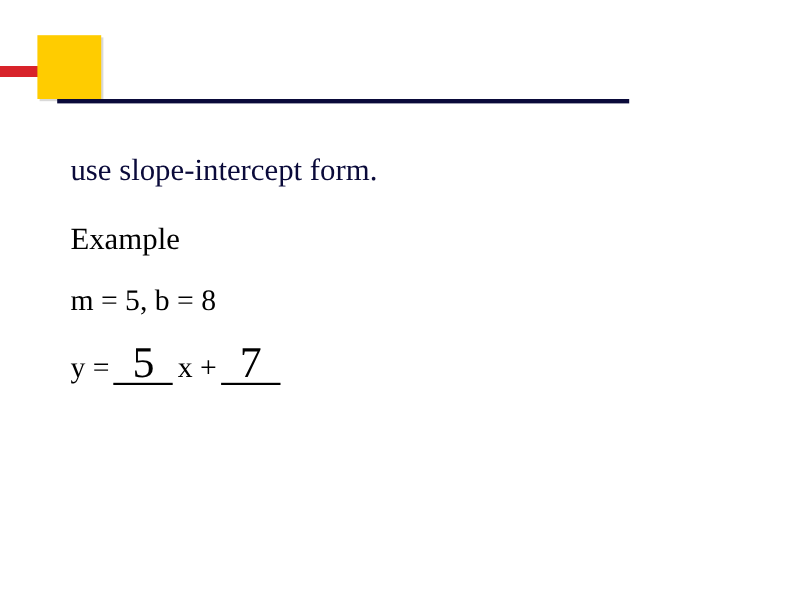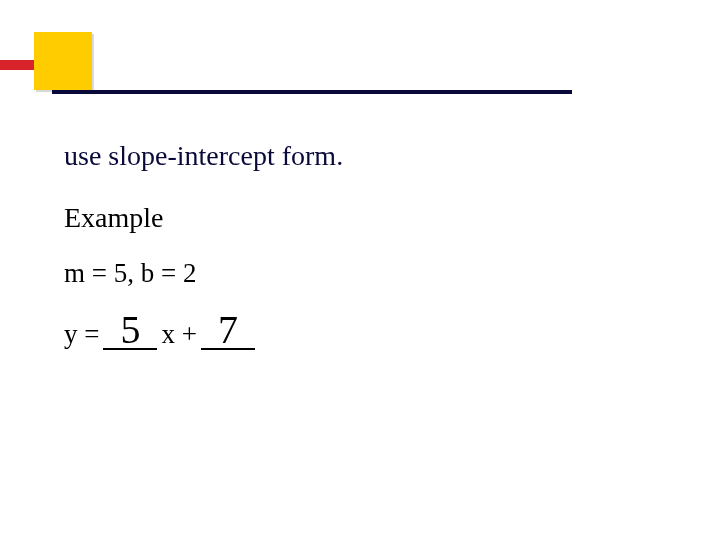--- a/index.html
+++ b/index.html
@@ -103,21 +103,21 @@
     <div class="yellow-square"></div>
     <div class="navy-line"></div>
   </div>
 
   <div class="content">
 
     <div class="title">use slope-intercept form.</div>
 
     <div class="example-heading">Example</div>
 
-    <div class="given">m = 5, b = 2</div>
+    <div class="given">m = 5, b = 8</div>
 
     <div class="equation">
       <span class="lbl">y = </span>
       <span class="blank">
         <span class="val">5</span>
       </span>
       <span class="lbl"> x + </span>
       <span class="blank">
         <span class="val">7</span>
       </span>

